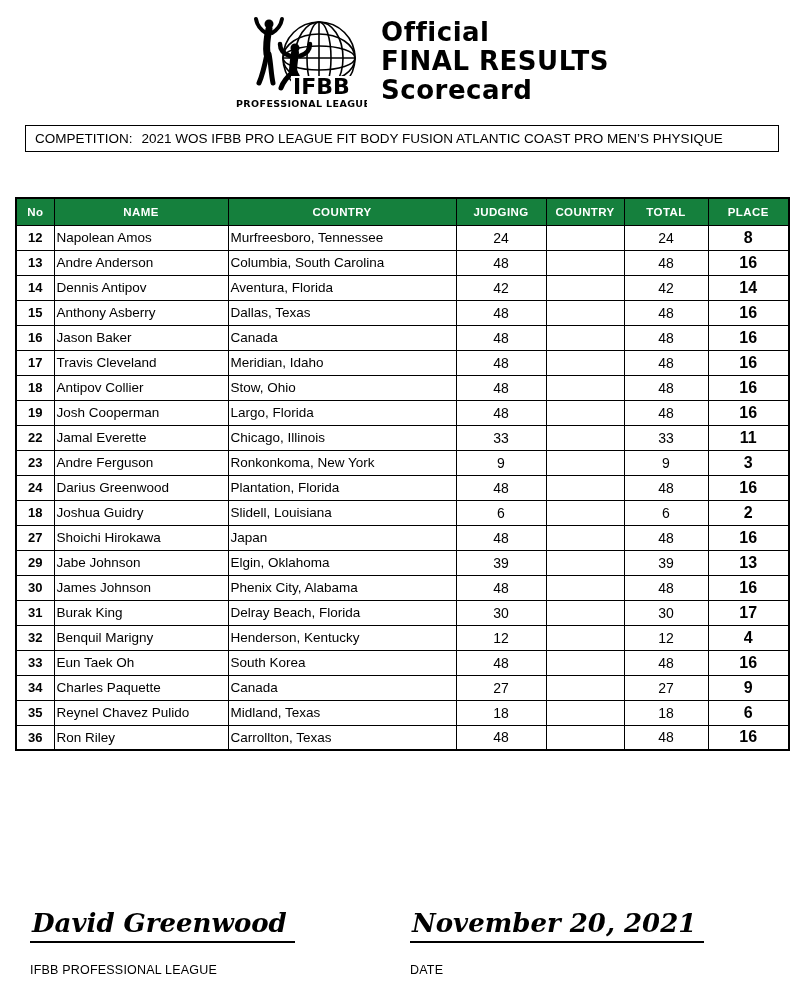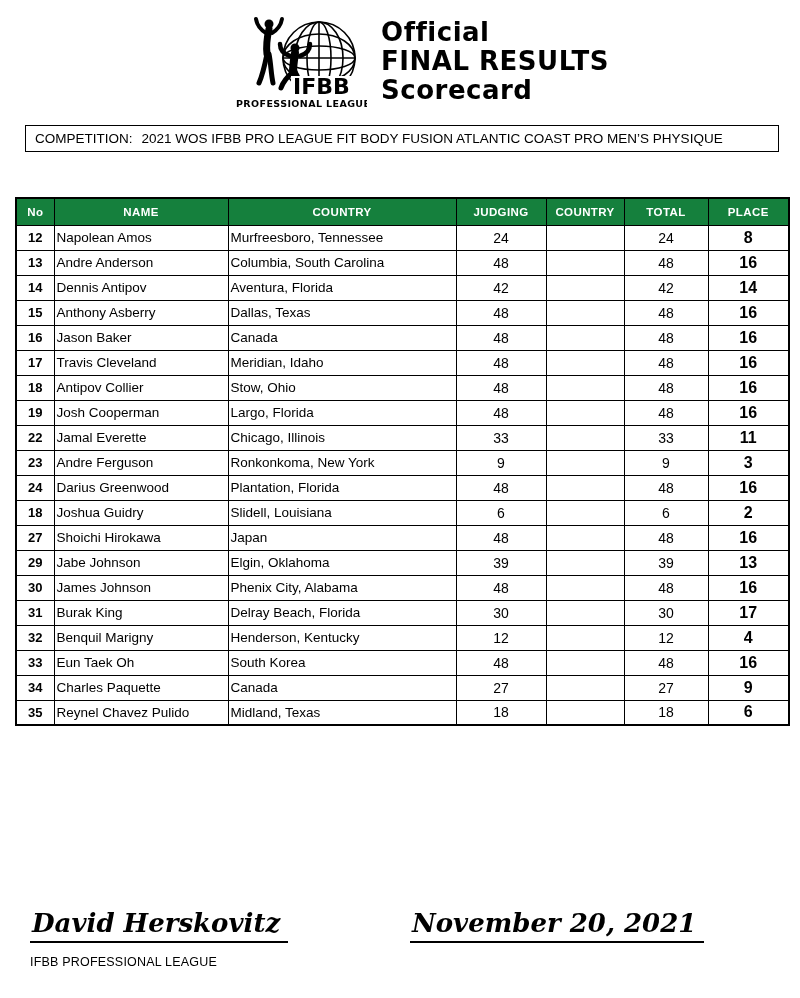--- a/index.html
+++ b/index.html
@@ -34,21 +34,21 @@
   td.c-finals  { text-align:center; }
   td.c-place   { text-align:center; font-weight:bold; font-size:16px; }
 
   
   .sig-block { position:absolute; top:908px; }
   .sig-left  { left:30px; }
   .sig-right { left:410px; }
   .script { font-family:"DejaVu Serif", serif; font-style:italic; font-weight:bold;
             font-size:26px; display:inline-block; border-bottom:2px solid #000;
             padding:0 8px 3px 2px; min-width:198px; }
-  .sig-caption { font-size:12.5px; margin-top:12px; letter-spacing:0.2px; }
+  .sig-caption { font-size:12.5px; margin-top:20px; letter-spacing:0.2px; }
 </style>
 </head>
 <body>
 
 <div class="header">
   <div class="logo-wrap">
     <svg viewBox="0 0 132 100" width="132" height="100">
 
       <g stroke="#000" stroke-width="1.6" fill="none">
         <circle cx="84" cy="48" r="36"></circle>
@@ -314,22 +314,32 @@
   <tr>
     <td class="c-no">35</td>
     <td class="c-name">Reynel Chavez Pulido</td>
     <td class="c-country">Midland, Texas</td>
     <td class="c-judging">18</td>
     <td class="c-finals"></td>
     <td class="c-total">18</td>
     <td class="c-place">6</td>
   </tr>
 
+  <tr>
+    <td class="c-no">36</td>
+    <td class="c-name">Ron Riley</td>
+    <td class="c-country">Carrollton, Texas</td>
+    <td class="c-judging">48</td>
+    <td class="c-finals"></td>
+    <td class="c-total">48</td>
+    <td class="c-place">16</td>
+  </tr>
 </tbody>
 </table>
 
 <div class="sig-block sig-left">
-  <span class="script">David Herskovitz</span>
+  <span class="script">David Greenwood</span>
   <div class="sig-caption">IFBB PROFESSIONAL LEAGUE</div>
 </div>
 <div class="sig-block sig-right">
   <span class="script">November 20, 2021</span>
+  <div class="sig-caption">DATE</div>
 </div>
 
 </body></html>

